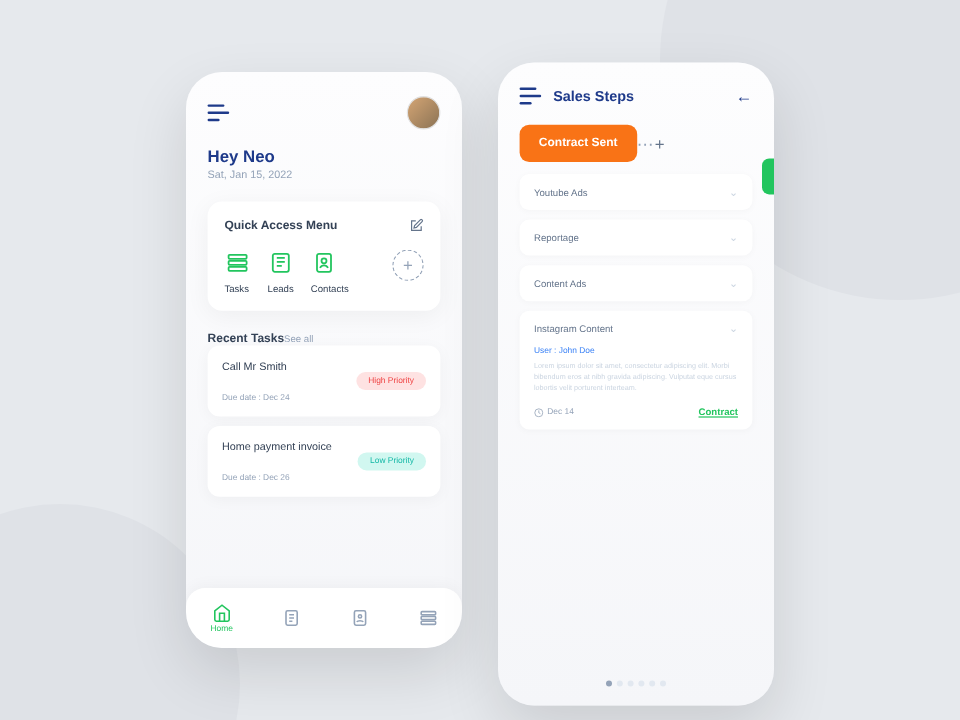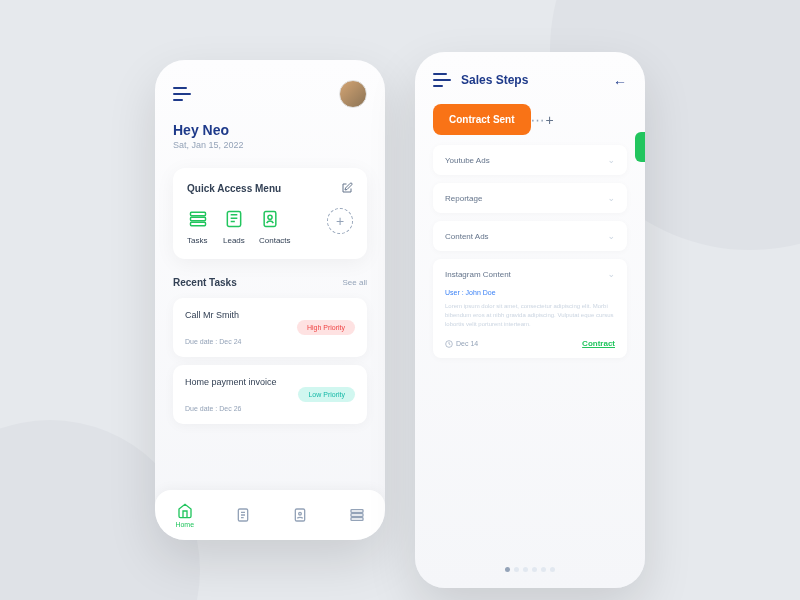--- a/index.html
+++ b/index.html
@@ -19,21 +19,21 @@
 .date{font-size:9px;color:#94a3b8;margin-bottom:18px}
 .qa-card{background:#fff;border-radius:12px;padding:14px;box-shadow:0 4px 20px rgba(0,0,0,0.05);margin-bottom:18px}
 .qa-head{display:flex;justify-content:space-between;align-items:center;margin-bottom:14px}
 .qa-title{font-size:10px;font-weight:600;color:#334155}
 .pencil{width:12px;height:12px;color:#64748b}
 .qa-items{display:flex;gap:14px;align-items:flex-start}
 .qa-item{display:flex;flex-direction:column;gap:6px}
 .qa-icon{width:22px;height:22px;display:flex;align-items:center;justify-content:center}
 .qa-label{font-size:8px;color:#334155}
 .add-circle{width:26px;height:26px;border:1.5px dashed #94a3b8;border-radius:50%;display:flex;align-items:center;justify-content:center;color:#94a3b8;font-size:14px;margin-left:auto}
-.section-head{display:flex;justify-content:space-between;align-items:center;margin-bottom:10px}
+.section-head{display:flex;align-items:center;}
 .section-title{font-size:10px;font-weight:600;color:#334155}
 .see-all{font-size:8px;color:#94a3b8}
 .task-card{background:#fff;border-radius:10px;padding:12px;display:flex;justify-content:space-between;align-items:center;margin-bottom:8px;box-shadow:0 2px 12px rgba(0,0,0,0.04)}
 .task-info{display:flex;flex-direction:column;gap:18px}
 .task-title{font-size:9px;color:#334155}
 .task-due{font-size:7px;color:#94a3b8}
 .badge{padding:4px 10px;border-radius:10px;font-size:7px}
 .badge-high{background:#fee2e2;color:#ef4444}
 .badge-low{background:#d1f7f0;color:#14b8a6}
 .bottombar{position:absolute;bottom:0;left:0;right:0;height:50px;background:#fff;border-radius:16px 16px 30px 30px;display:flex;justify-content:space-around;align-items:center;box-shadow:0 -2px 12px rgba(0,0,0,0.04)}

